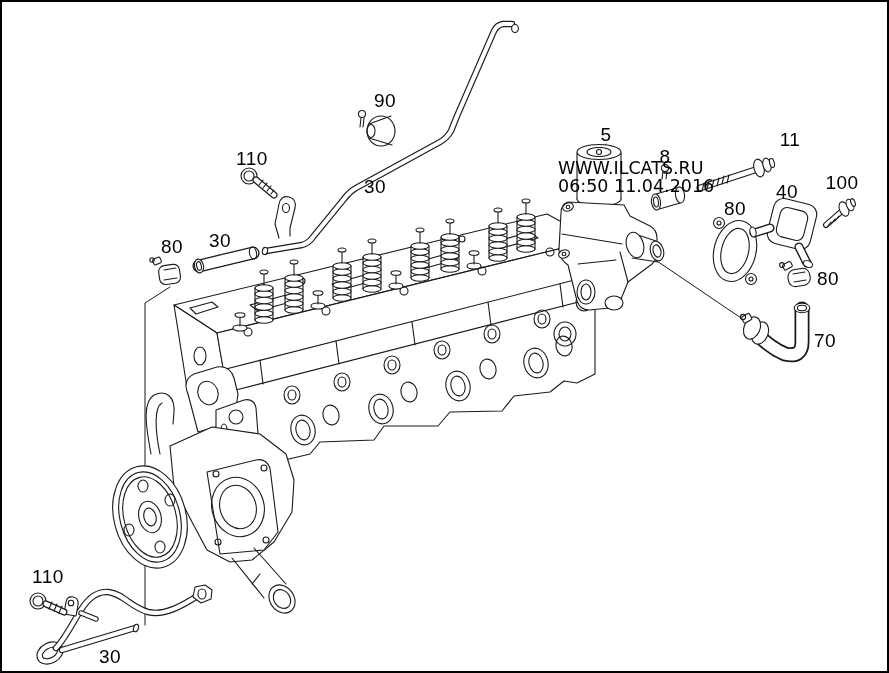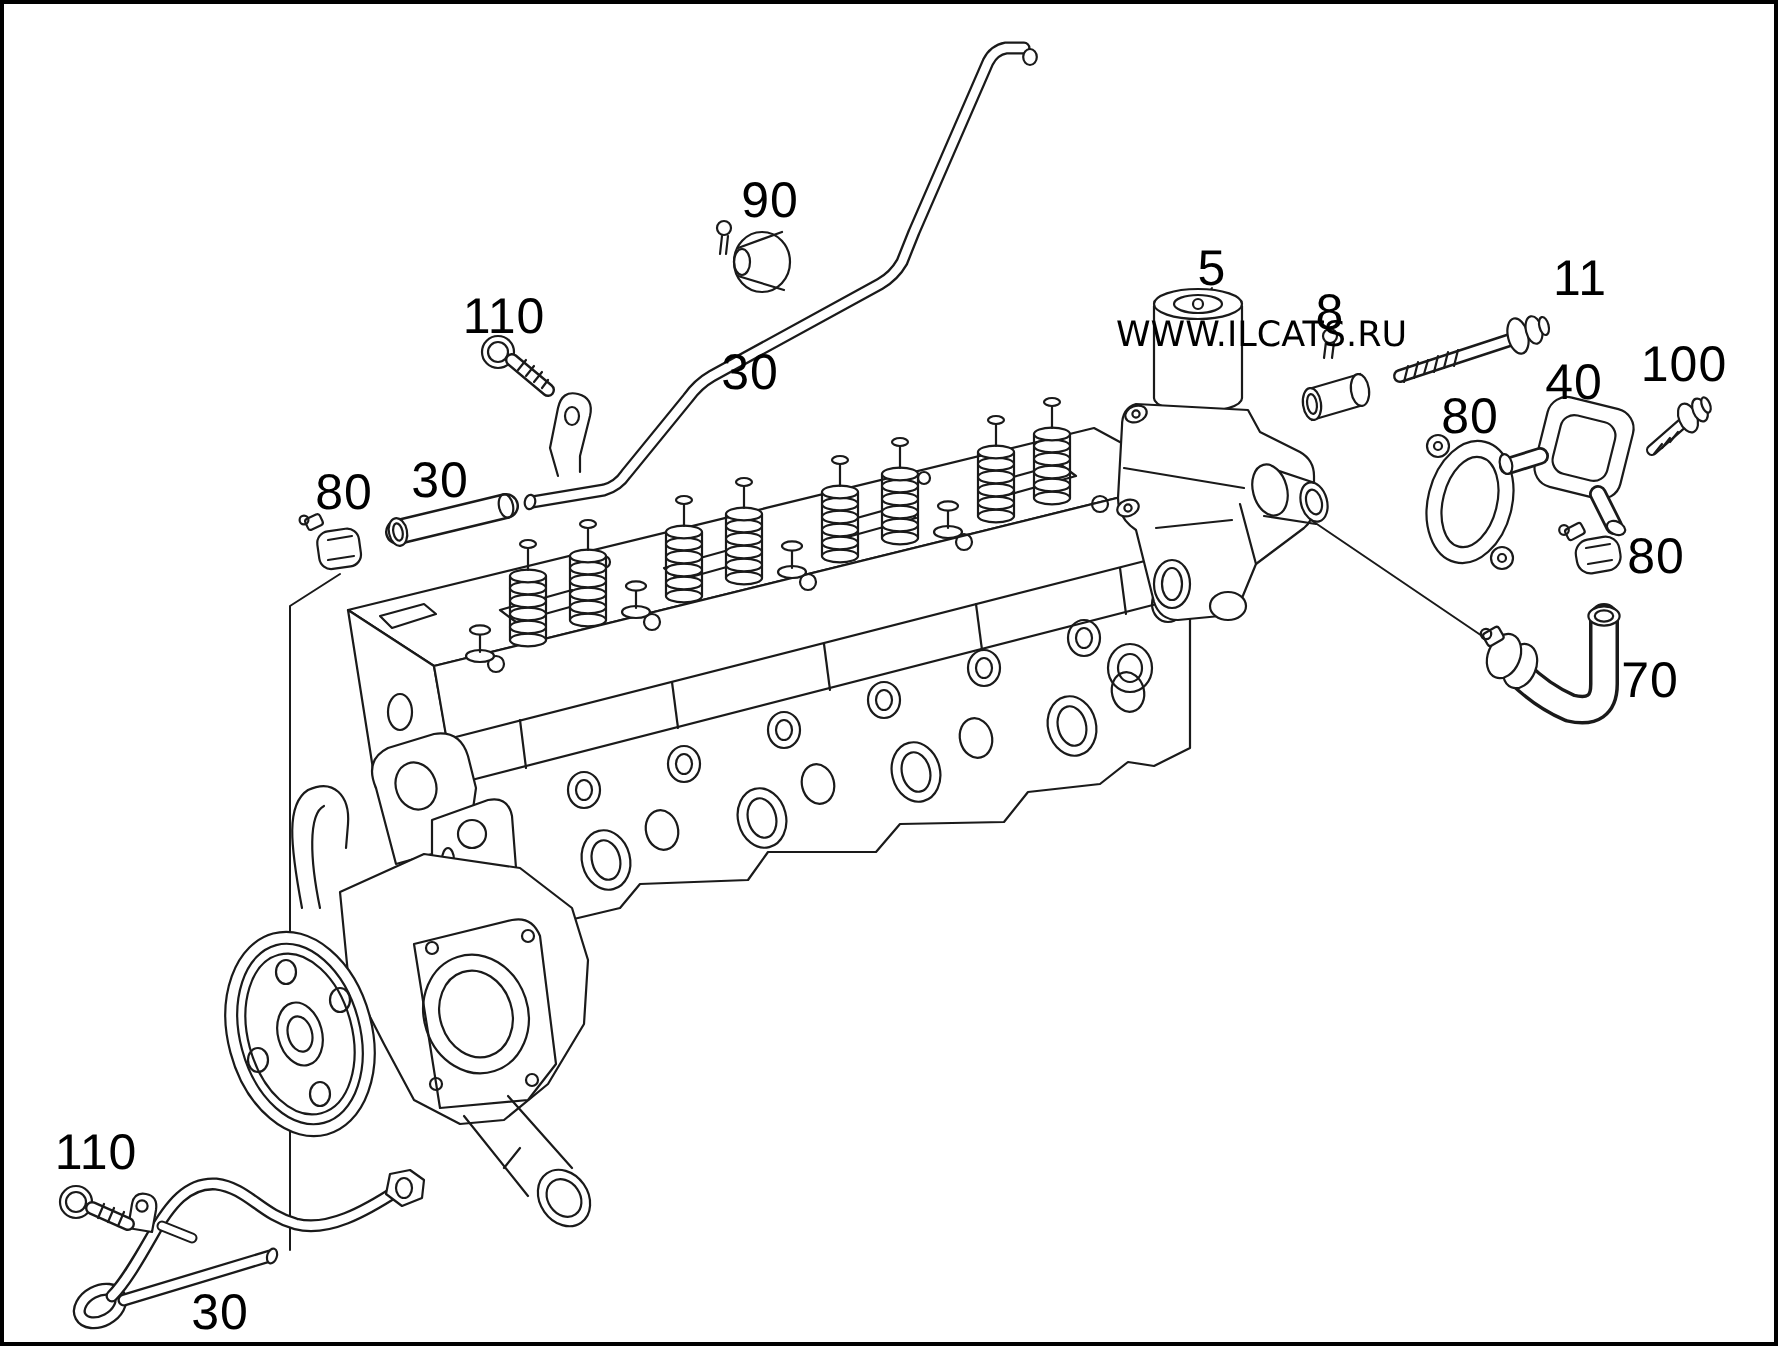--- a/index.html
+++ b/index.html
@@ -4,21 +4,21 @@
 <style>
   html,body{margin:0;padding:0;background:#e8e8e8;}
   #stage{
     position:relative;width:889px;height:673px;background:#ffffff;
     border:2px solid #000;box-sizing:border-box;overflow:hidden;
     font-family:"Liberation Sans",sans-serif;
   }
   #artwork{position:absolute;left:0;top:0;width:885px;height:669px;}
   .part-label{
     position:absolute;transform:translate(-50%,-50%);
-    font-size:25px;color:#000;white-space:nowrap;letter-spacing:0.5px;
+    font-size:19px;color:#000;white-space:nowrap;letter-spacing:0.5px;
     font-family:"Liberation Sans",sans-serif;
   }
   #watermark{
     position:absolute;left:556px;top:143px;color:#000000;
     font-family:"DejaVu Sans",sans-serif;font-size:17.5px;line-height:18px;
     mix-blend-mode:multiply;pointer-events:none;white-space:nowrap;margin-top:14px;
   }
 </style>
 </head>
 <body>
@@ -347,15 +347,16 @@
   <div class="part-label" style="left:733px;top:207px">80</div>
   <div class="part-label" style="left:785px;top:190px">40</div>
   <div class="part-label" style="left:840px;top:181px">100</div>
   <div class="part-label" style="left:826px;top:277px">80</div>
   <div class="part-label" style="left:823px;top:339px">70</div>
   <div class="part-label" style="left:46px;top:575px">110</div>
   <div class="part-label" style="left:108px;top:655px">30</div>
 
   <div id="watermark">
     <div>WWW.ILCATS.RU</div>
+    <div>06:50 11.04.2016</div>
   </div>
 
 </div>
 
 </body></html>

